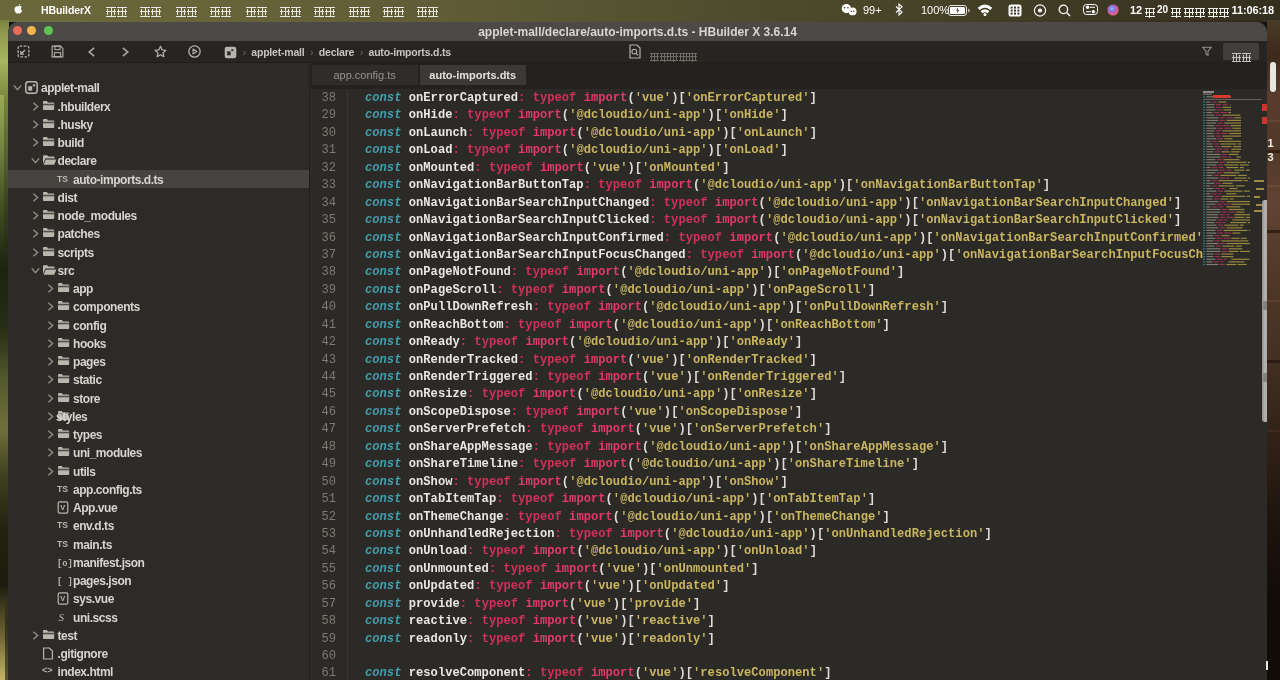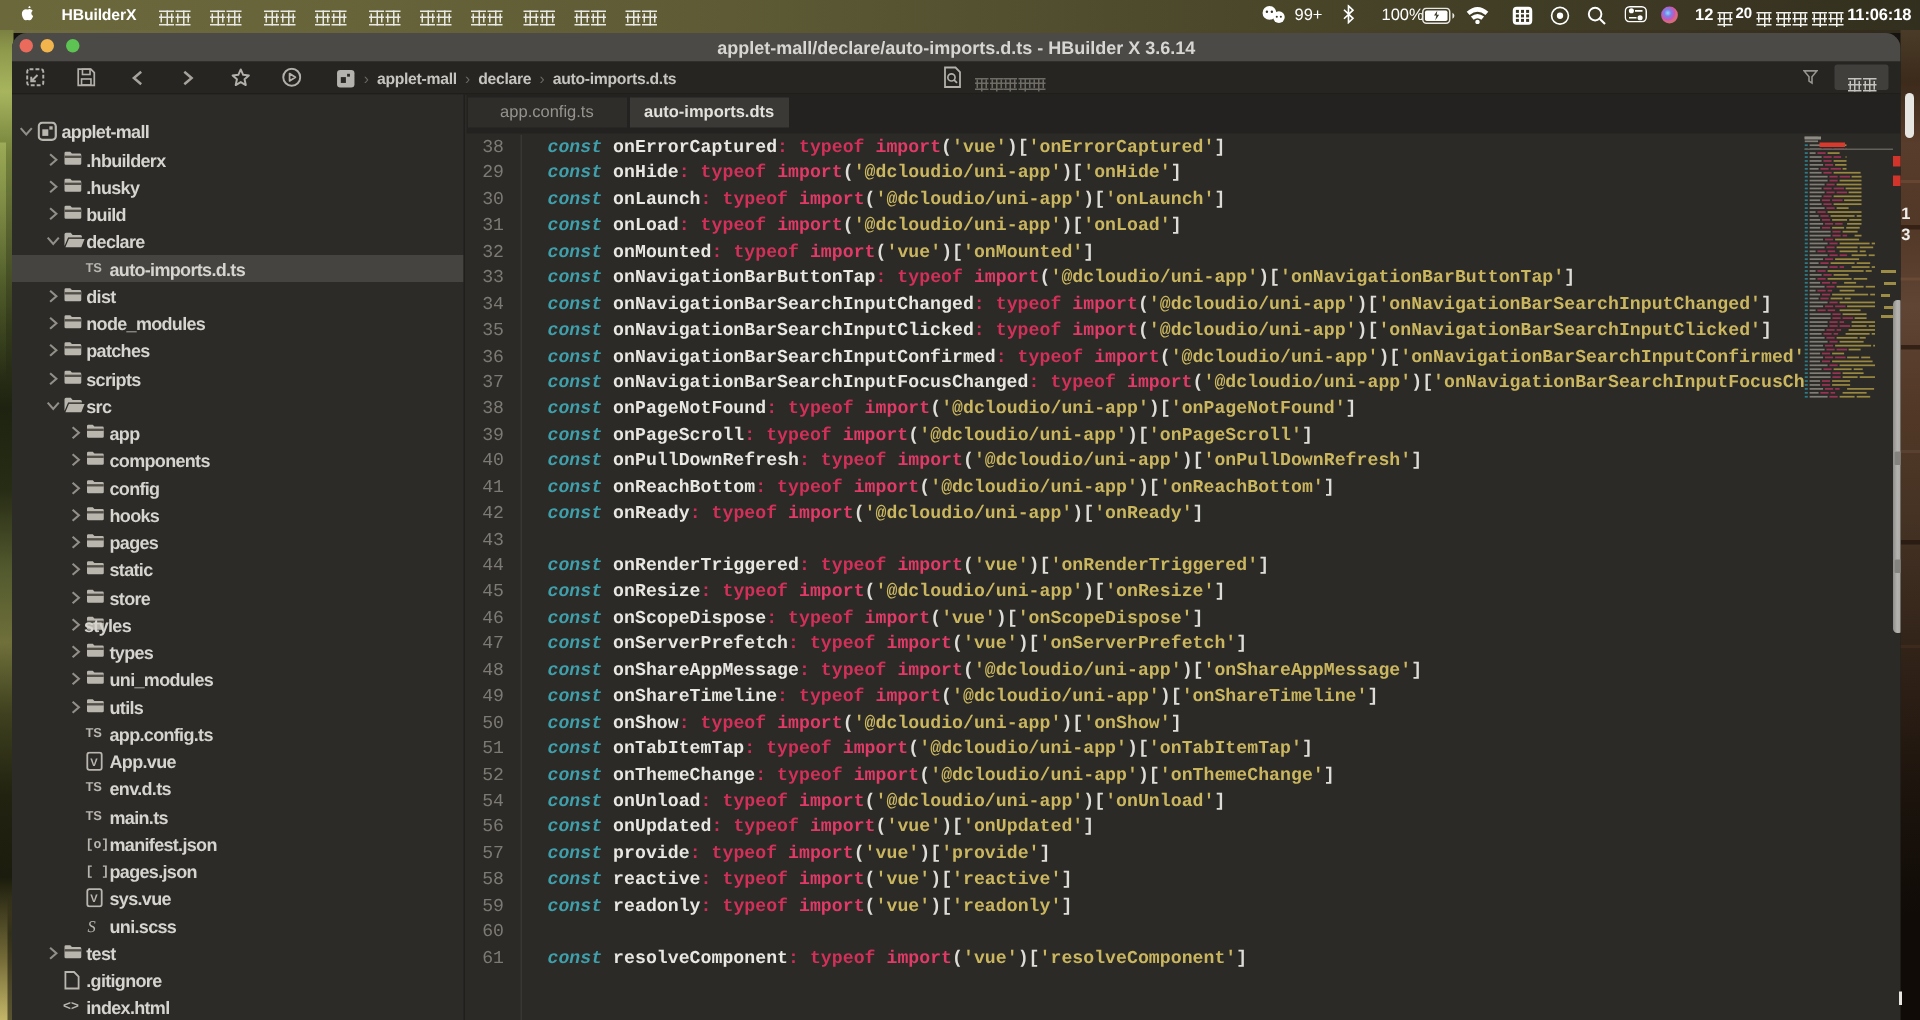--- a/index.html
+++ b/index.html
@@ -644,31 +644,33 @@
 <div class="cl"><span class="ln">33</span><span class="ct"><span class="k">const</span> <span class="i">onNavigationBarButtonTap</span><span class="p">:</span> <span class="t">typeof</span> <span class="m">import</span><span class="w">(</span><span class="s">'@dcloudio/uni-app'</span><span class="w">)[</span><span class="s">'onNavigationBarButtonTap'</span><span class="w">]</span></span></div>
 <div class="cl"><span class="ln">34</span><span class="ct"><span class="k">const</span> <span class="i">onNavigationBarSearchInputChanged</span><span class="p">:</span> <span class="t">typeof</span> <span class="m">import</span><span class="w">(</span><span class="s">'@dcloudio/uni-app'</span><span class="w">)[</span><span class="s">'onNavigationBarSearchInputChanged'</span><span class="w">]</span></span></div>
 <div class="cl"><span class="ln">35</span><span class="ct"><span class="k">const</span> <span class="i">onNavigationBarSearchInputClicked</span><span class="p">:</span> <span class="t">typeof</span> <span class="m">import</span><span class="w">(</span><span class="s">'@dcloudio/uni-app'</span><span class="w">)[</span><span class="s">'onNavigationBarSearchInputClicked'</span><span class="w">]</span></span></div>
 <div class="cl"><span class="ln">36</span><span class="ct"><span class="k">const</span> <span class="i">onNavigationBarSearchInputConfirmed</span><span class="p">:</span> <span class="t">typeof</span> <span class="m">import</span><span class="w">(</span><span class="s">'@dcloudio/uni-app'</span><span class="w">)[</span><span class="s">'onNavigationBarSearchInputConfirmed'</span></span></div>
 <div class="cl"><span class="ln">37</span><span class="ct"><span class="k">const</span> <span class="i">onNavigationBarSearchInputFocusChanged</span><span class="p">:</span> <span class="t">typeof</span> <span class="m">import</span><span class="w">(</span><span class="s">'@dcloudio/uni-app'</span><span class="w">)[</span><span class="s">'onNavigationBarSearchInputFocusChanged'</span></span></div>
 <div class="cl"><span class="ln">38</span><span class="ct"><span class="k">const</span> <span class="i">onPageNotFound</span><span class="p">:</span> <span class="t">typeof</span> <span class="m">import</span><span class="w">(</span><span class="s">'@dcloudio/uni-app'</span><span class="w">)[</span><span class="s">'onPageNotFound'</span><span class="w">]</span></span></div>
 <div class="cl"><span class="ln">39</span><span class="ct"><span class="k">const</span> <span class="i">onPageScroll</span><span class="p">:</span> <span class="t">typeof</span> <span class="m">import</span><span class="w">(</span><span class="s">'@dcloudio/uni-app'</span><span class="w">)[</span><span class="s">'onPageScroll'</span><span class="w">]</span></span></div>
 <div class="cl"><span class="ln">40</span><span class="ct"><span class="k">const</span> <span class="i">onPullDownRefresh</span><span class="p">:</span> <span class="t">typeof</span> <span class="m">import</span><span class="w">(</span><span class="s">'@dcloudio/uni-app'</span><span class="w">)[</span><span class="s">'onPullDownRefresh'</span><span class="w">]</span></span></div>
 <div class="cl"><span class="ln">41</span><span class="ct"><span class="k">const</span> <span class="i">onReachBottom</span><span class="p">:</span> <span class="t">typeof</span> <span class="m">import</span><span class="w">(</span><span class="s">'@dcloudio/uni-app'</span><span class="w">)[</span><span class="s">'onReachBottom'</span><span class="w">]</span></span></div>
 <div class="cl"><span class="ln">42</span><span class="ct"><span class="k">const</span> <span class="i">onReady</span><span class="p">:</span> <span class="t">typeof</span> <span class="m">import</span><span class="w">(</span><span class="s">'@dcloudio/uni-app'</span><span class="w">)[</span><span class="s">'onReady'</span><span class="w">]</span></span></div>
-<div class="cl"><span class="ln">43</span></div>
+<div class="cl"><span class="ln">43</span><span class="ct"><span class="k">const</span> <span class="i">onRenderTracked</span><span class="p">:</span> <span class="t">typeof</span> <span class="m">import</span><span class="w">(</span><span class="s">'vue'</span><span class="w">)[</span><span class="s">'onRenderTracked'</span><span class="w">]</span></span></div>
 <div class="cl"><span class="ln">44</span><span class="ct"><span class="k">const</span> <span class="i">onRenderTriggered</span><span class="p">:</span> <span class="t">typeof</span> <span class="m">import</span><span class="w">(</span><span class="s">'vue'</span><span class="w">)[</span><span class="s">'onRenderTriggered'</span><span class="w">]</span></span></div>
 <div class="cl"><span class="ln">45</span><span class="ct"><span class="k">const</span> <span class="i">onResize</span><span class="p">:</span> <span class="t">typeof</span> <span class="m">import</span><span class="w">(</span><span class="s">'@dcloudio/uni-app'</span><span class="w">)[</span><span class="s">'onResize'</span><span class="w">]</span></span></div>
 <div class="cl"><span class="ln">46</span><span class="ct"><span class="k">const</span> <span class="i">onScopeDispose</span><span class="p">:</span> <span class="t">typeof</span> <span class="m">import</span><span class="w">(</span><span class="s">'vue'</span><span class="w">)[</span><span class="s">'onScopeDispose'</span><span class="w">]</span></span></div>
 <div class="cl"><span class="ln">47</span><span class="ct"><span class="k">const</span> <span class="i">onServerPrefetch</span><span class="p">:</span> <span class="t">typeof</span> <span class="m">import</span><span class="w">(</span><span class="s">'vue'</span><span class="w">)[</span><span class="s">'onServerPrefetch'</span><span class="w">]</span></span></div>
 <div class="cl"><span class="ln">48</span><span class="ct"><span class="k">const</span> <span class="i">onShareAppMessage</span><span class="p">:</span> <span class="t">typeof</span> <span class="m">import</span><span class="w">(</span><span class="s">'@dcloudio/uni-app'</span><span class="w">)[</span><span class="s">'onShareAppMessage'</span><span class="w">]</span></span></div>
 <div class="cl"><span class="ln">49</span><span class="ct"><span class="k">const</span> <span class="i">onShareTimeline</span><span class="p">:</span> <span class="t">typeof</span> <span class="m">import</span><span class="w">(</span><span class="s">'@dcloudio/uni-app'</span><span class="w">)[</span><span class="s">'onShareTimeline'</span><span class="w">]</span></span></div>
 <div class="cl"><span class="ln">50</span><span class="ct"><span class="k">const</span> <span class="i">onShow</span><span class="p">:</span> <span class="t">typeof</span> <span class="m">import</span><span class="w">(</span><span class="s">'@dcloudio/uni-app'</span><span class="w">)[</span><span class="s">'onShow'</span><span class="w">]</span></span></div>
 <div class="cl"><span class="ln">51</span><span class="ct"><span class="k">const</span> <span class="i">onTabItemTap</span><span class="p">:</span> <span class="t">typeof</span> <span class="m">import</span><span class="w">(</span><span class="s">'@dcloudio/uni-app'</span><span class="w">)[</span><span class="s">'onTabItemTap'</span><span class="w">]</span></span></div>
 <div class="cl"><span class="ln">52</span><span class="ct"><span class="k">const</span> <span class="i">onThemeChange</span><span class="p">:</span> <span class="t">typeof</span> <span class="m">import</span><span class="w">(</span><span class="s">'@dcloudio/uni-app'</span><span class="w">)[</span><span class="s">'onThemeChange'</span><span class="w">]</span></span></div>
+<div class="cl"><span class="ln">53</span><span class="ct"><span class="k">const</span> <span class="i">onUnhandledRejection</span><span class="p">:</span> <span class="t">typeof</span> <span class="m">import</span><span class="w">(</span><span class="s">'@dcloudio/uni-app'</span><span class="w">)[</span><span class="s">'onUnhandledRejection'</span><span class="w">]</span></span></div>
 <div class="cl"><span class="ln">54</span><span class="ct"><span class="k">const</span> <span class="i">onUnload</span><span class="p">:</span> <span class="t">typeof</span> <span class="m">import</span><span class="w">(</span><span class="s">'@dcloudio/uni-app'</span><span class="w">)[</span><span class="s">'onUnload'</span><span class="w">]</span></span></div>
+<div class="cl"><span class="ln">55</span><span class="ct"><span class="k">const</span> <span class="i">onUnmounted</span><span class="p">:</span> <span class="t">typeof</span> <span class="m">import</span><span class="w">(</span><span class="s">'vue'</span><span class="w">)[</span><span class="s">'onUnmounted'</span><span class="w">]</span></span></div>
 <div class="cl"><span class="ln">56</span><span class="ct"><span class="k">const</span> <span class="i">onUpdated</span><span class="p">:</span> <span class="t">typeof</span> <span class="m">import</span><span class="w">(</span><span class="s">'vue'</span><span class="w">)[</span><span class="s">'onUpdated'</span><span class="w">]</span></span></div>
 <div class="cl"><span class="ln">57</span><span class="ct"><span class="k">const</span> <span class="i">provide</span><span class="p">:</span> <span class="t">typeof</span> <span class="m">import</span><span class="w">(</span><span class="s">'vue'</span><span class="w">)[</span><span class="s">'provide'</span><span class="w">]</span></span></div>
 <div class="cl"><span class="ln">58</span><span class="ct"><span class="k">const</span> <span class="i">reactive</span><span class="p">:</span> <span class="t">typeof</span> <span class="m">import</span><span class="w">(</span><span class="s">'vue'</span><span class="w">)[</span><span class="s">'reactive'</span><span class="w">]</span></span></div>
 <div class="cl"><span class="ln">59</span><span class="ct"><span class="k">const</span> <span class="i">readonly</span><span class="p">:</span> <span class="t">typeof</span> <span class="m">import</span><span class="w">(</span><span class="s">'vue'</span><span class="w">)[</span><span class="s">'readonly'</span><span class="w">]</span></span></div>
 <div class="cl"><span class="ln">60</span></div>
 <div class="cl"><span class="ln">61</span><span class="ct"><span class="k">const</span> <span class="i">resolveComponent</span><span class="p">:</span> <span class="t">typeof</span> <span class="m">import</span><span class="w">(</span><span class="s">'vue'</span><span class="w">)[</span><span class="s">'resolveComponent'</span><span class="w">]</span></span></div>
 </div>
 <div id="gutline"></div>
 <svg class="mm" style="left:1195px;top:69px" width="64" height="340" viewBox="0 0 64 340">
         <rect x="0.0" y="0.00" width="9.0" height="1.15" fill="#7f7d75"></rect>

